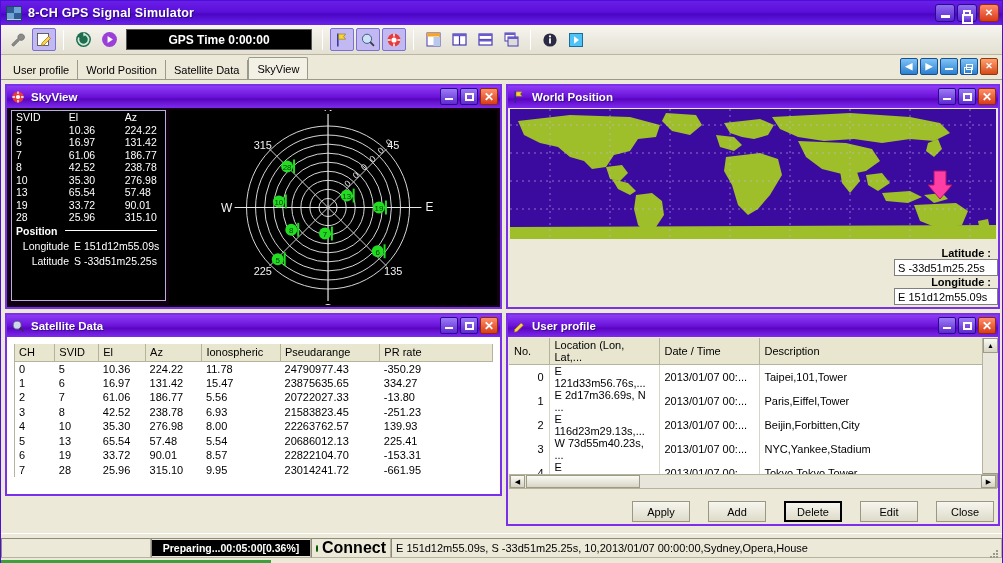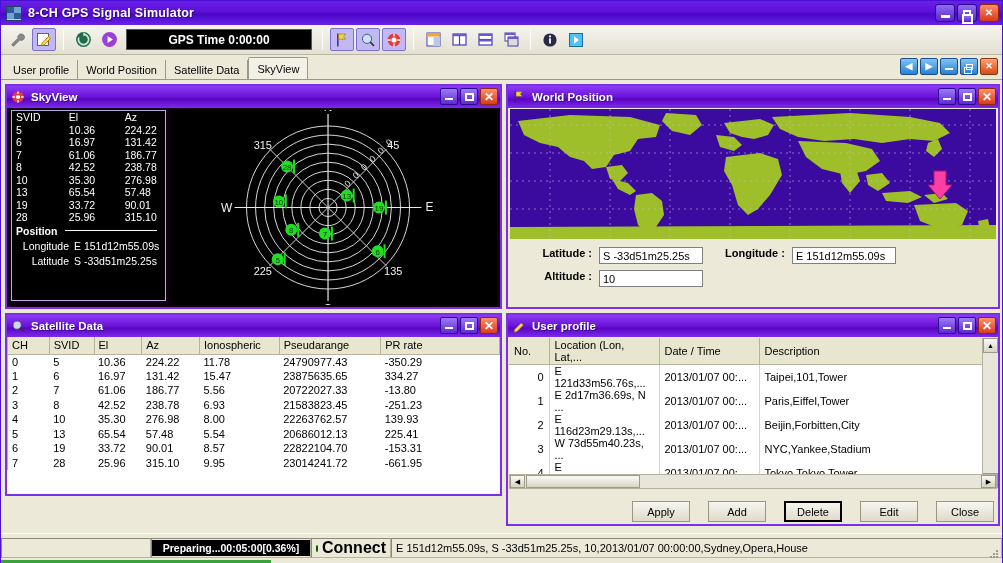--- a/index.html
+++ b/index.html
@@ -135,33 +135,33 @@
   .sky-pos-h .ln { flex:1; height:1px; background:#fff; margin-left:8px; margin-right:4px; }
   .sky-pos-row { display:flex; padding:3px 0 0 0; font-size:10.5px; }
   .sky-pos-row .lbl { width:62px; text-align:right; padding-right:5px; }
   .sky-plot { position:absolute; left:162px; top:2px; right:3px; bottom:2px; }
 
   
   #worldpos { left:505px; top:4px; width:494px; height:225px; }
   .wp-body { height:199px; background:#ece9d8; position:relative; }
   .wp-map { position:absolute; left:2px; top:1px; width:486px; height:130px; background:#3b0a9e; overflow:hidden; }
   .wp-fields { position:absolute; left:0; top:133px; right:0; bottom:0; padding:6px 0 0 22px; }
-  .wp-row { display:flex; align-items:flex-start; margin-bottom:6px; }
+  .wp-row { display:flex; align-items:flex-end; margin-bottom:6px;flex-direction:column; }
   .wp-lbl { font-weight:bold; font-size:11px; width:62px; text-align:right; margin-right:7px; }
   .wp-in {
     height:17px; border:1px solid #7f7f7f; background:#fff;
     font-size:11px; padding:1px 3px; display:flex; align-items:center;
   }
   .wp-in.lat { width:104px; }
   .wp-in.lon { width:104px; }
   .wp-in.alt { width:104px; }
 
   
   #satdata { left:4px; top:233px; width:497px; height:183px; }
-  .sd-body { height:157px; background:#fff; padding:0; }
+  .sd-body { height:157px; background:#fff; padding:7px; }
   .grid { width:100%; border-collapse:collapse; font-size:11px; }
   .grid th {
     background:#e8e6cf; border:1px solid #b5b39e; border-top:none; border-left:none;
     font-weight:normal; text-align:left; padding:1px 4px; height:17px; font-size:11px;
   }
   .grid td { padding:0 4px; height:14.5px; font-size:11px; }
   .grid tr td:first-child, .grid tr th:first-child { border-left:1px solid #b5b39e; }
 
   
   #userprof { left:505px; top:233px; width:494px; height:213px; }

